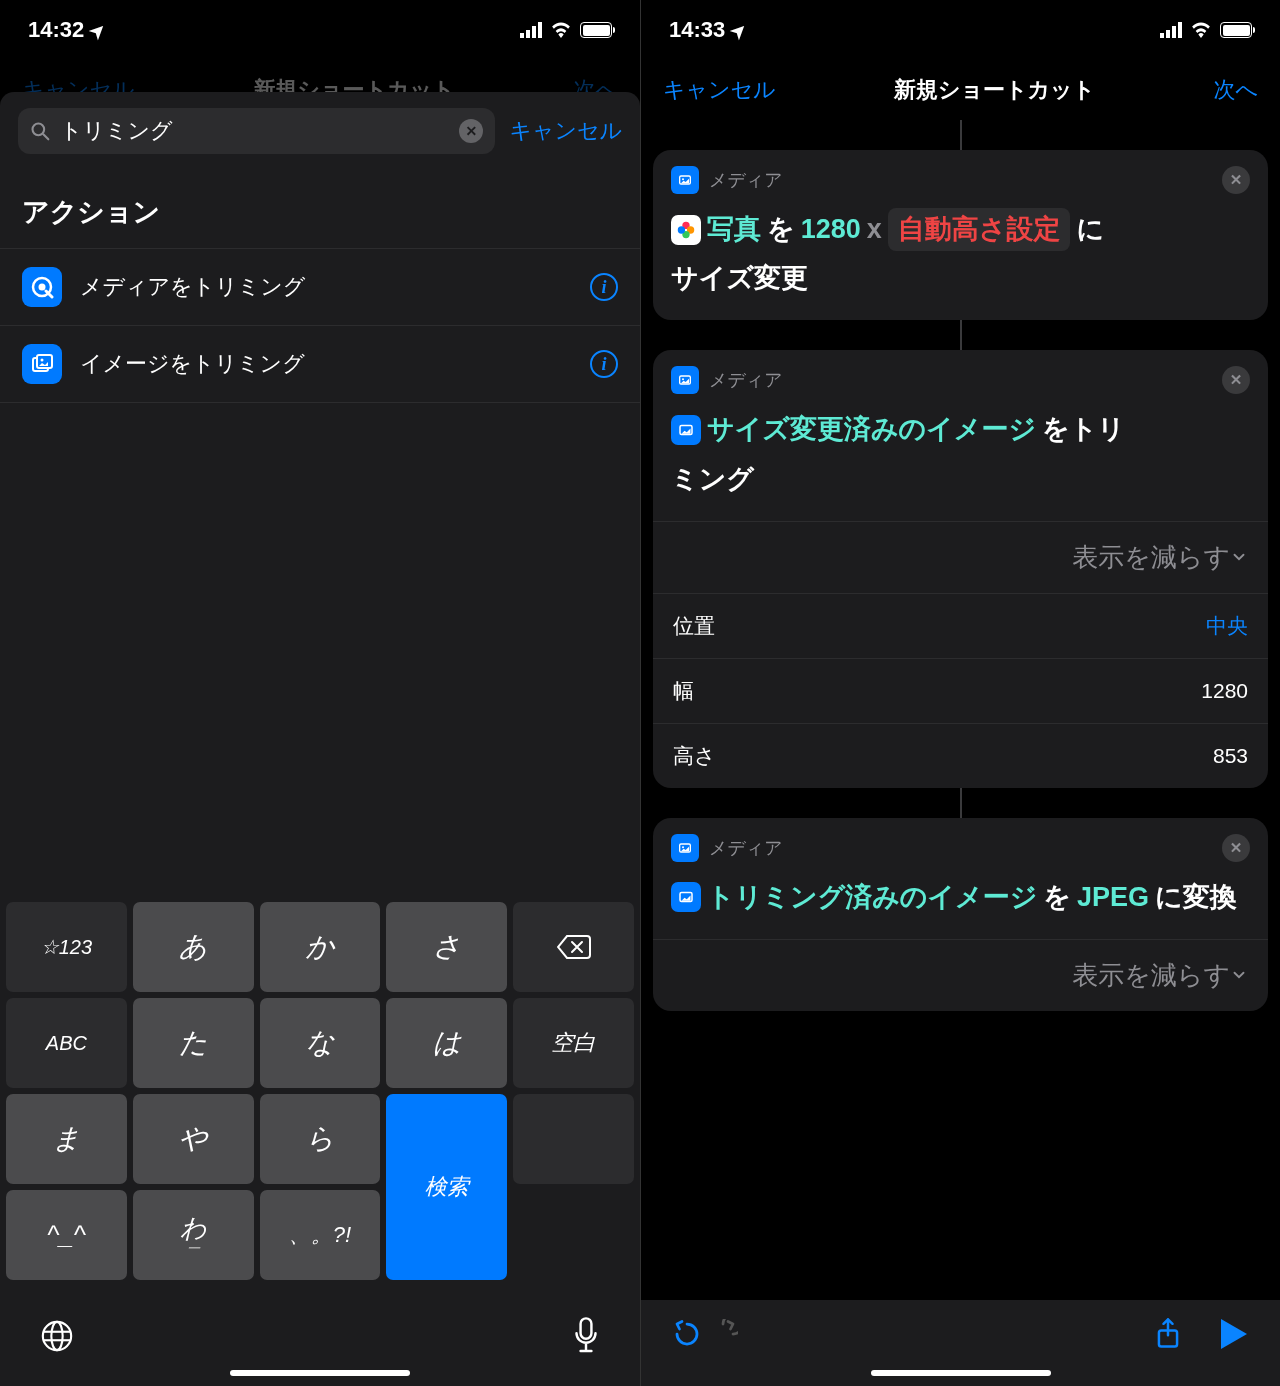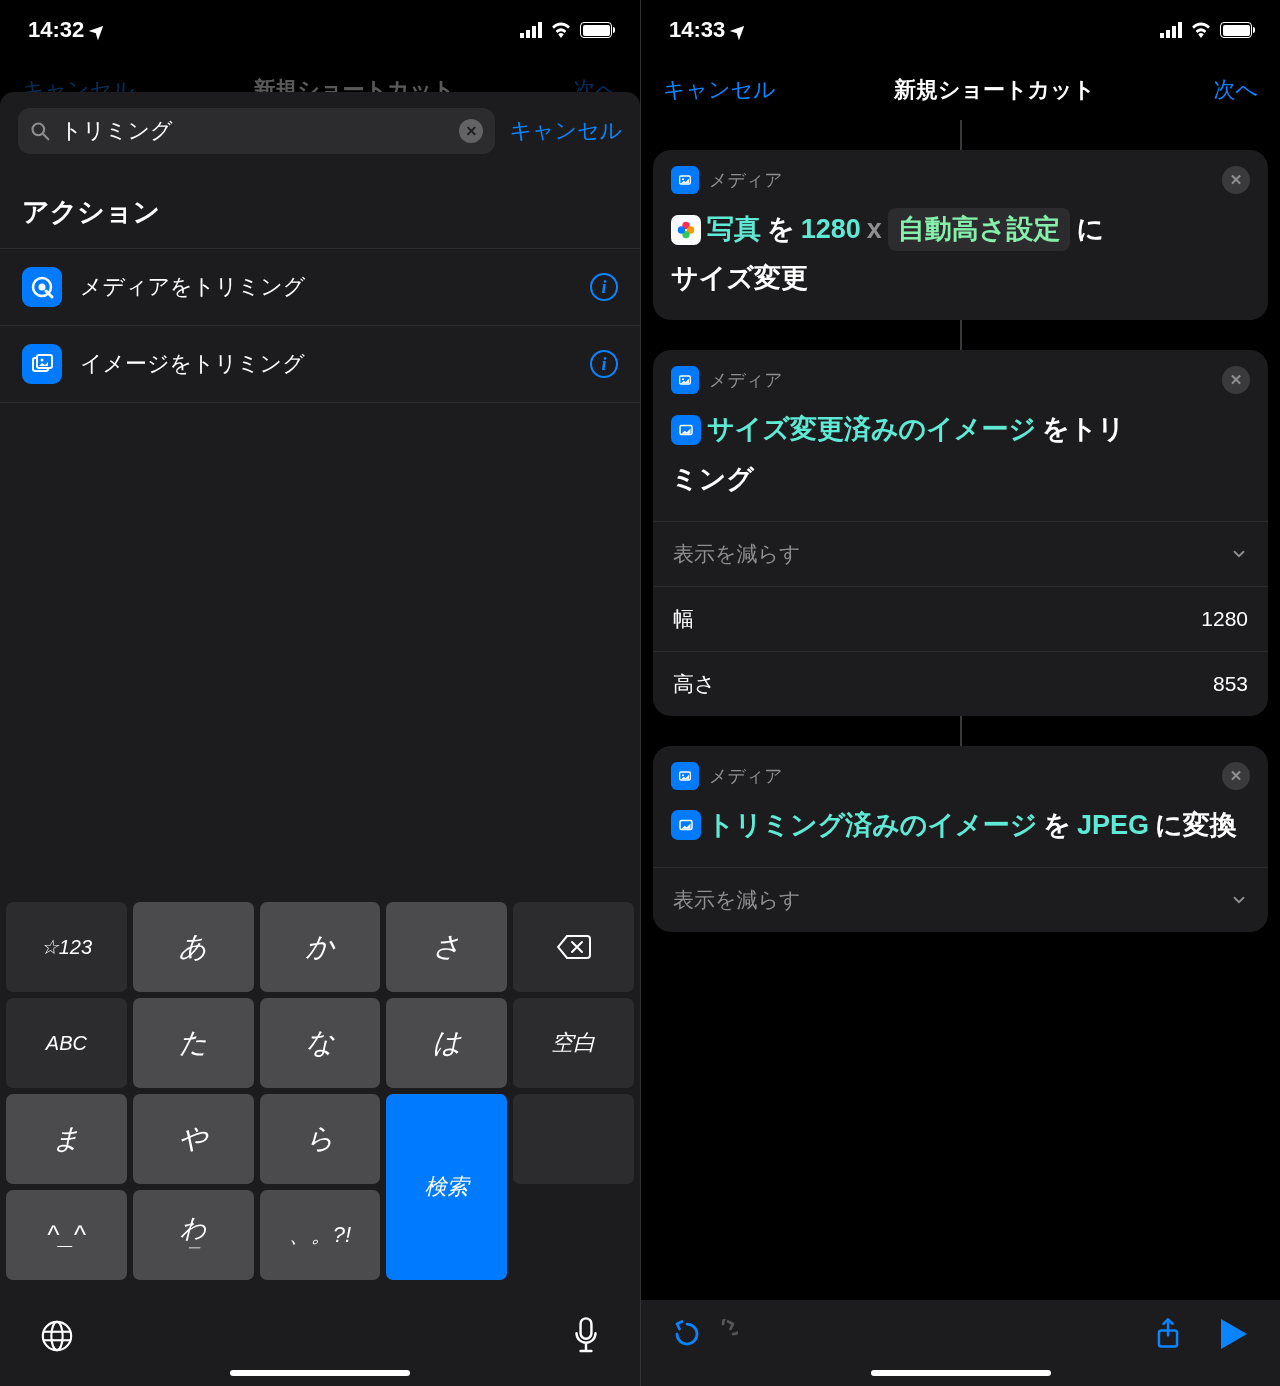--- a/index.html
+++ b/index.html
@@ -59,26 +59,26 @@
   .block{background:#1c1c1e;border-radius:18px;overflow:hidden;}
   .block-head{display:flex;align-items:center;gap:10px;padding:16px 18px 6px;}
   .block-head .icon-sq{width:28px;height:28px;border-radius:6px;}
   .block-head .icon-sq svg{width:16px;height:16px;}
   .block-cat{color:#8e8e93;font-size:18px;flex:1;}
   .close-x{width:28px;height:28px;background:#3a3a3c;border-radius:50%;display:flex;align-items:center;justify-content:center;color:#8e8e93;font-size:15px;font-weight:700;}
   .block-body{padding:8px 18px 20px;font-size:27px;font-weight:600;line-height:1.6;display:flex;flex-wrap:wrap;align-items:center;gap:6px;}
   .inline-icon{width:30px;height:30px;border-radius:7px;display:inline-flex;align-items:center;justify-content:center;vertical-align:middle;}
   .photos-icon{background:#fff;}
   .token-link{color:#5eead4;}
-  .token-chip{background:#2c2c2e;color:#86efac;padding:0 10px;border-radius:8px;}
+  .token-chip{background:#2c2c2e;color:#ef4444;padding:0 10px;border-radius:8px;}
   .row{display:flex;justify-content:space-between;align-items:center;padding:18px 20px;border-top:1px solid #2c2c2e;font-size:21px;}
   .row-label{color:#fff;}
   .row-value{color:#fff;}
   .row-link{color:#0a84ff;}
-  .expand-row{display:flex;justify-content:space-between;align-items:center;padding:18px 20px;border-top:1px solid #2c2c2e;color:#8e8e93;font-size:21px;}
+  .expand-row{display:flex;justify-content:flex-end;align-items:center;padding:18px 20px;border-top:1px solid #2c2c2e;color:#8e8e93;font-size:26px;}
   .chev{width:18px;height:18px;}
 
   .bottom-search{padding:12px 14px;background:#1c1c1e;border-radius:14px 14px 0 0;margin-top:8px;}
   .bottom-search .sf{display:flex;align-items:center;background:#2c2c2e;border-radius:12px;padding:12px 14px;gap:10px;font-size:21px;color:#8e8e93;}
   .toolbar{display:flex;justify-content:space-between;align-items:center;padding:16px 28px 34px;}
   .tb-btn{width:36px;height:36px;display:flex;align-items:center;justify-content:center;}
   .tb-blue{color:#0a84ff;}
   .tb-dim{color:#555;}
   .play-tri{width:0;height:0;border-left:26px solid #0a84ff;border-top:15px solid transparent;border-bottom:15px solid transparent;}
 
@@ -287,20 +287,24 @@
         <span>をトリ</span>
         <span style="width:100%;">ミング</span>
       </div>
       <div class="expand-row">
         <span>表示を減らす</span>
         <svg class="chev" viewBox="0 0 24 24">
             <path d="M6 9l6 6 6-6" stroke="#8e8e93" stroke-width="2.5" fill="none" stroke-linecap="round"></path>
           </svg>
       </div>
       <div class="row">
+        <span class="row-label">位置</span>
+        <span class="row-link">中央</span>
+      </div>
+      <div class="row">
         <span class="row-label">幅</span>
         <span class="row-value">1280</span>
       </div>
       <div class="row">
         <span class="row-label">高さ</span>
         <span class="row-value">853</span>
       </div>
     </div>
 
     <div class="connector"></div>

